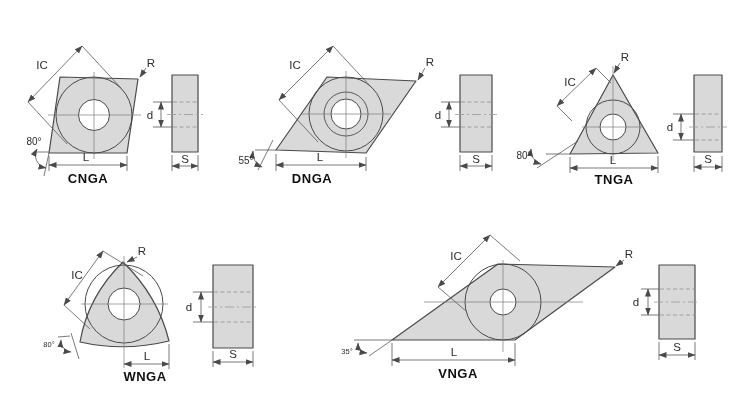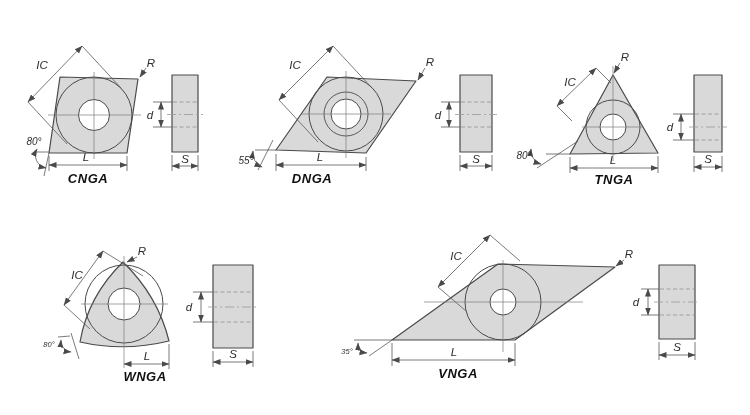--- a/index.html
+++ b/index.html
@@ -1,18 +1,18 @@
 <!DOCTYPE html>
 <html><head>
 <meta charset="utf-8">
 <style>
   html,body{margin:0;padding:0;}
   body{width:750px;height:415px;background:#ffffff;overflow:hidden;
        font-family:"Liberation Sans",sans-serif;}
-  #canvas{position:relative;width:750px;height:292px;background:#ffffff;font-style:italic;}
+  #canvas{position:relative;width:750px;height:292px;background:#ffffff;}
   svg{display:block;}
   .shape{fill:#d9d9d9;stroke:#4a4a4a;stroke-width:1.2;stroke-linejoin:round;}
   .circ{fill:none;stroke:#4a4a4a;stroke-width:1;}
   .ring{fill:none;stroke:#4a4a4a;stroke-width:0.9;}
   .hole{fill:#ffffff;stroke:#4a4a4a;stroke-width:1;}
   .cross{stroke:#7d7d7d;stroke-width:0.7;fill:none;}
   .dim{stroke:#595959;stroke-width:0.8;fill:none;}
   .dashed{stroke:#9a9a9a;stroke-width:0.9;stroke-dasharray:4 2.5;fill:none;}
   .center{stroke:#9a9a9a;stroke-width:0.8;stroke-dasharray:9 3 2 3;fill:none;}
   text{fill:#2d2d2d;font-size:11.5px;font-family:"Liberation Sans",sans-serif;}

